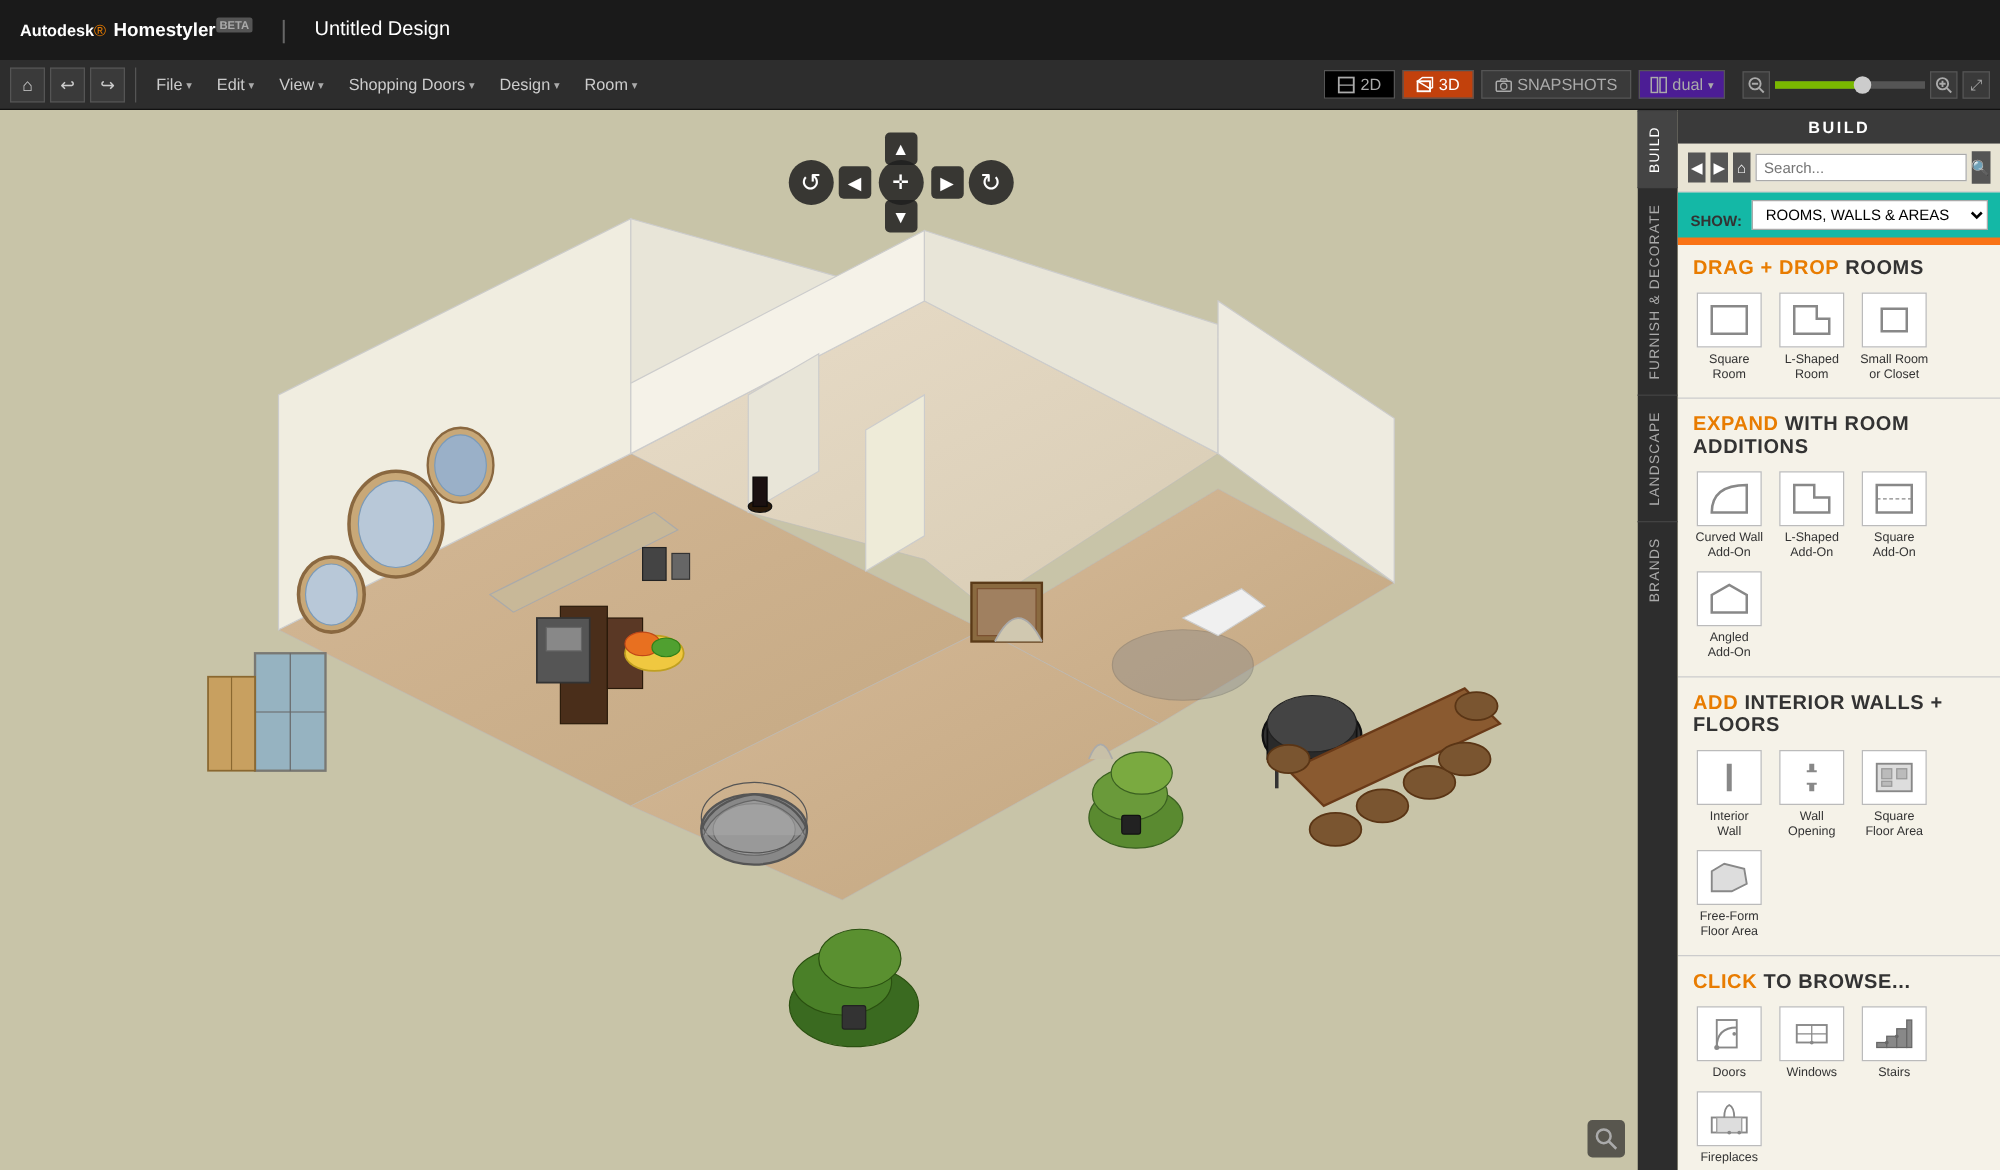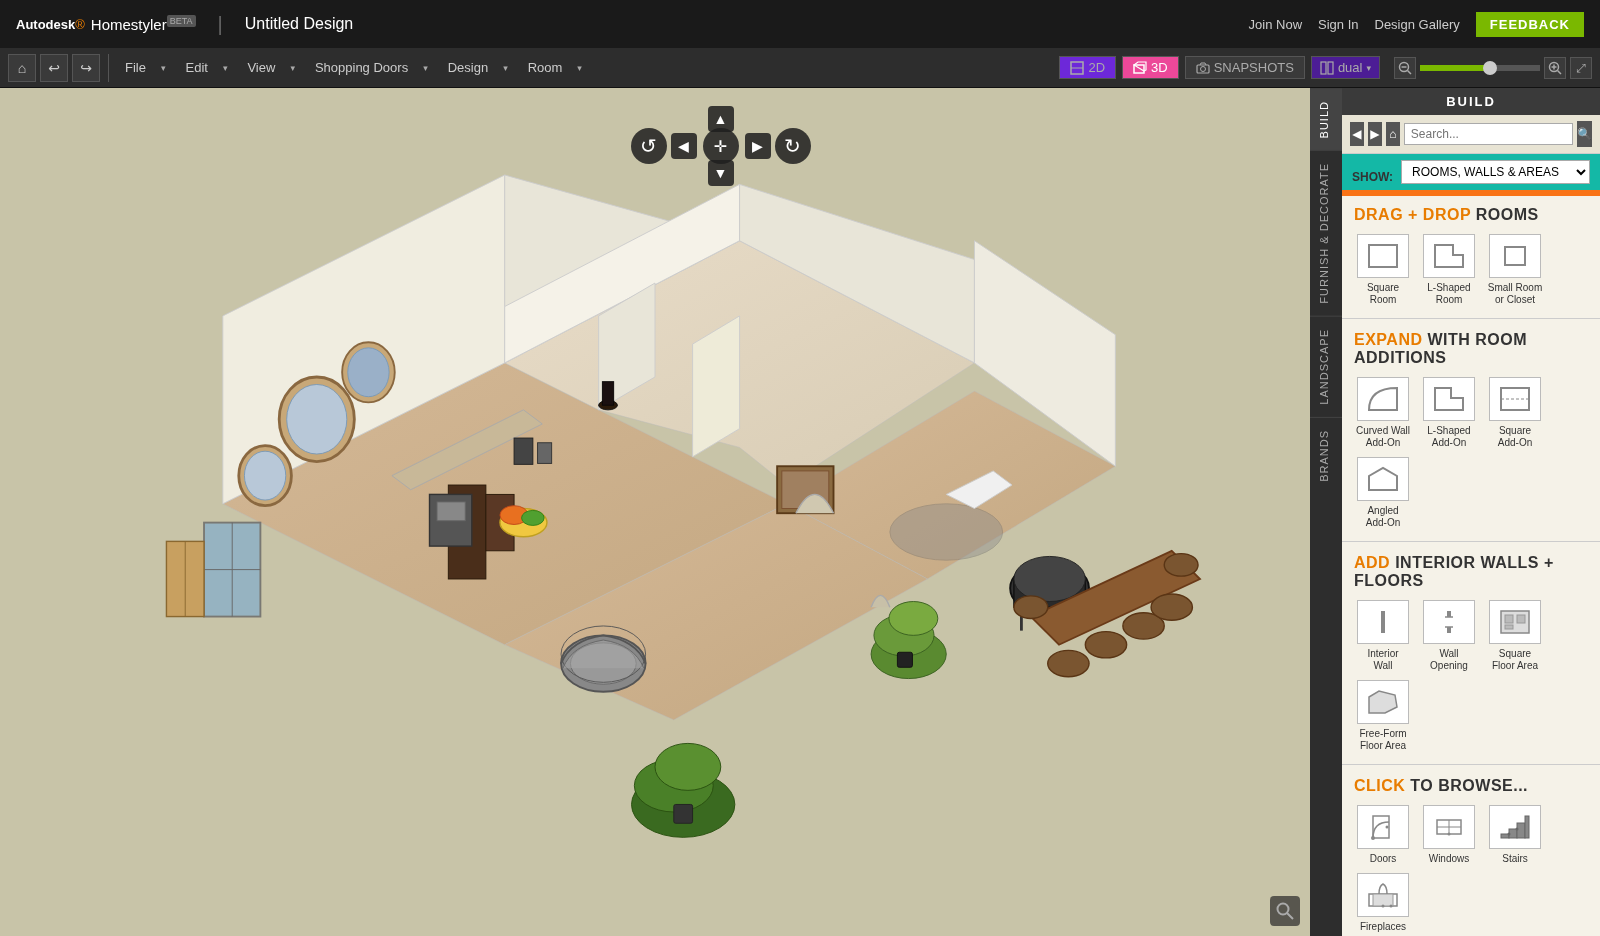--- a/index.html
+++ b/index.html
@@ -61,44 +61,44 @@
       font-size: 14px;
     }
     .toolbar-sep { width: 1px; background: #555; height: 28px; margin: 0 4px; }
     .menu-item {
       color: #ccc;
       font-size: 13px;
       padding: 4px 8px;
       cursor: pointer;
       display: flex;
       align-items: center;
-      gap: 15px;
+      gap: 3px;
       justify-content: space-between;
     }
     .menu-caret { font-size: 9px; color: #aaa; }
 
     
     #view-mode-area {
       margin-left: auto;
       display: flex;
       align-items: center;
       gap: 6px;
     }
     .view-btn {
-      background: #6d28d9;
+      background: #000000;
       border: 1px solid #555;
       color: #aaa;
       padding: 3px 10px;
       font-size: 13px;
       cursor: pointer;
       display: flex;
       align-items: center;
       gap: 4px;
     }
-    .view-btn.active { background: #ec4899; color: #fff; }
+    .view-btn.active { background: #c2410c; color: #fff; }
     #snapshots-btn {
       background: #3a3a3a;
       border: 1px solid #555;
       color: #aaa;
       padding: 3px 10px;
       font-size: 13px;
       cursor: pointer;
       display: flex;
       align-items: center;
       gap: 4px;
@@ -409,32 +409,26 @@
     }
   </style>
 </head>
 <body>
 
 <div id="top-bar">
   <div id="logo">
     <span style="color:#fff;font-size:13px;">
       <span style="color:#fff;font-weight:bold;">Autodesk</span><span style="color:#e87c00;">®</span>
     </span>
-    <span style="color:#fff;font-size:15px;font-weight:normal;">
+    <span style="color:#fff;font-size:15px;font-weight:bold;">
       Homestyler<sup style="font-size:9px;color:#aaa;background:#555;padding:1px 3px;border-radius:2px;">BETA</sup>
     </span>
   </div>
   <span style="color:#666;font-size:20px;margin:0 10px;">|</span>
   <span style="color:#fff;font-size:16px;">Untitled Design</span>
-  <div id="top-bar-right">
-    <span class="top-link">Join Now</span>
-    <span class="top-link">Sign In</span>
-    <span class="top-link">Design Gallery</span>
-    <button id="feedback-btn">FEEDBACK</button>
-  </div>
 </div>
 
 <div id="toolbar">
   <button class="toolbar-icon-btn" title="Home">⌂</button>
   <button class="toolbar-icon-btn" title="Undo">↩</button>
   <button class="toolbar-icon-btn" title="Redo">↪</button>
   <div class="toolbar-sep"></div>
   <div class="menu-item">
     <span>File</span>
     <span class="menu-caret">▾</span>

